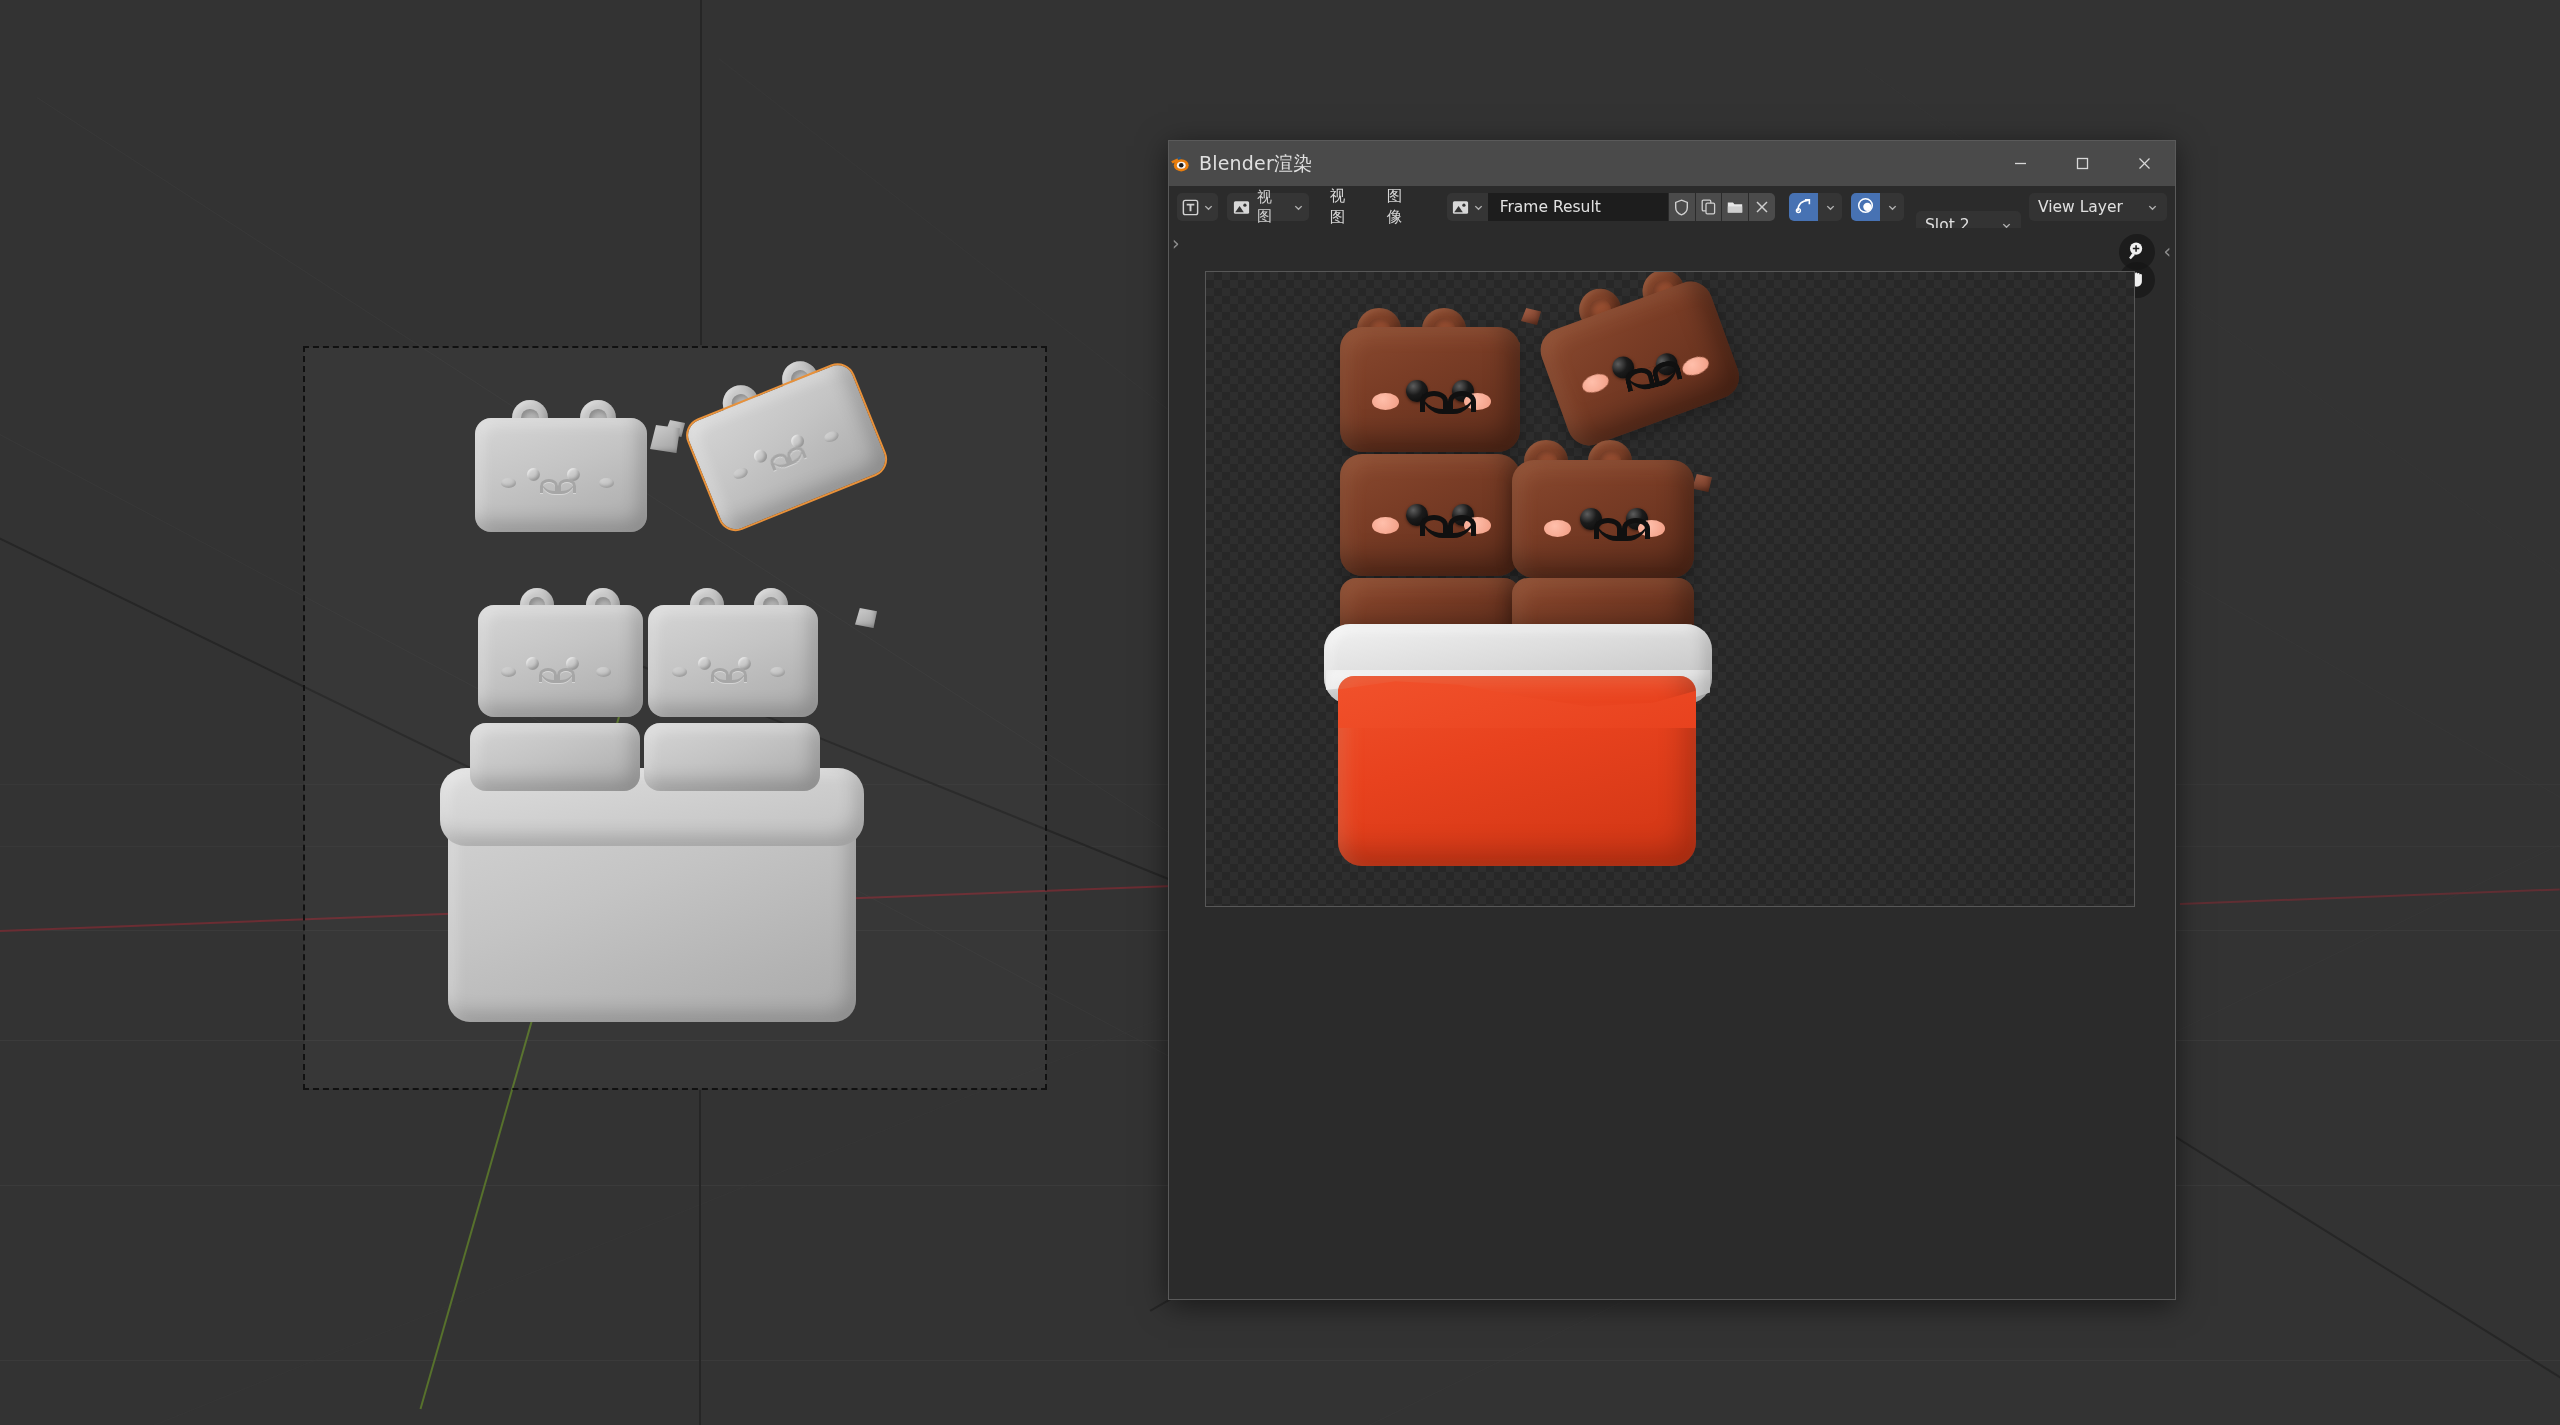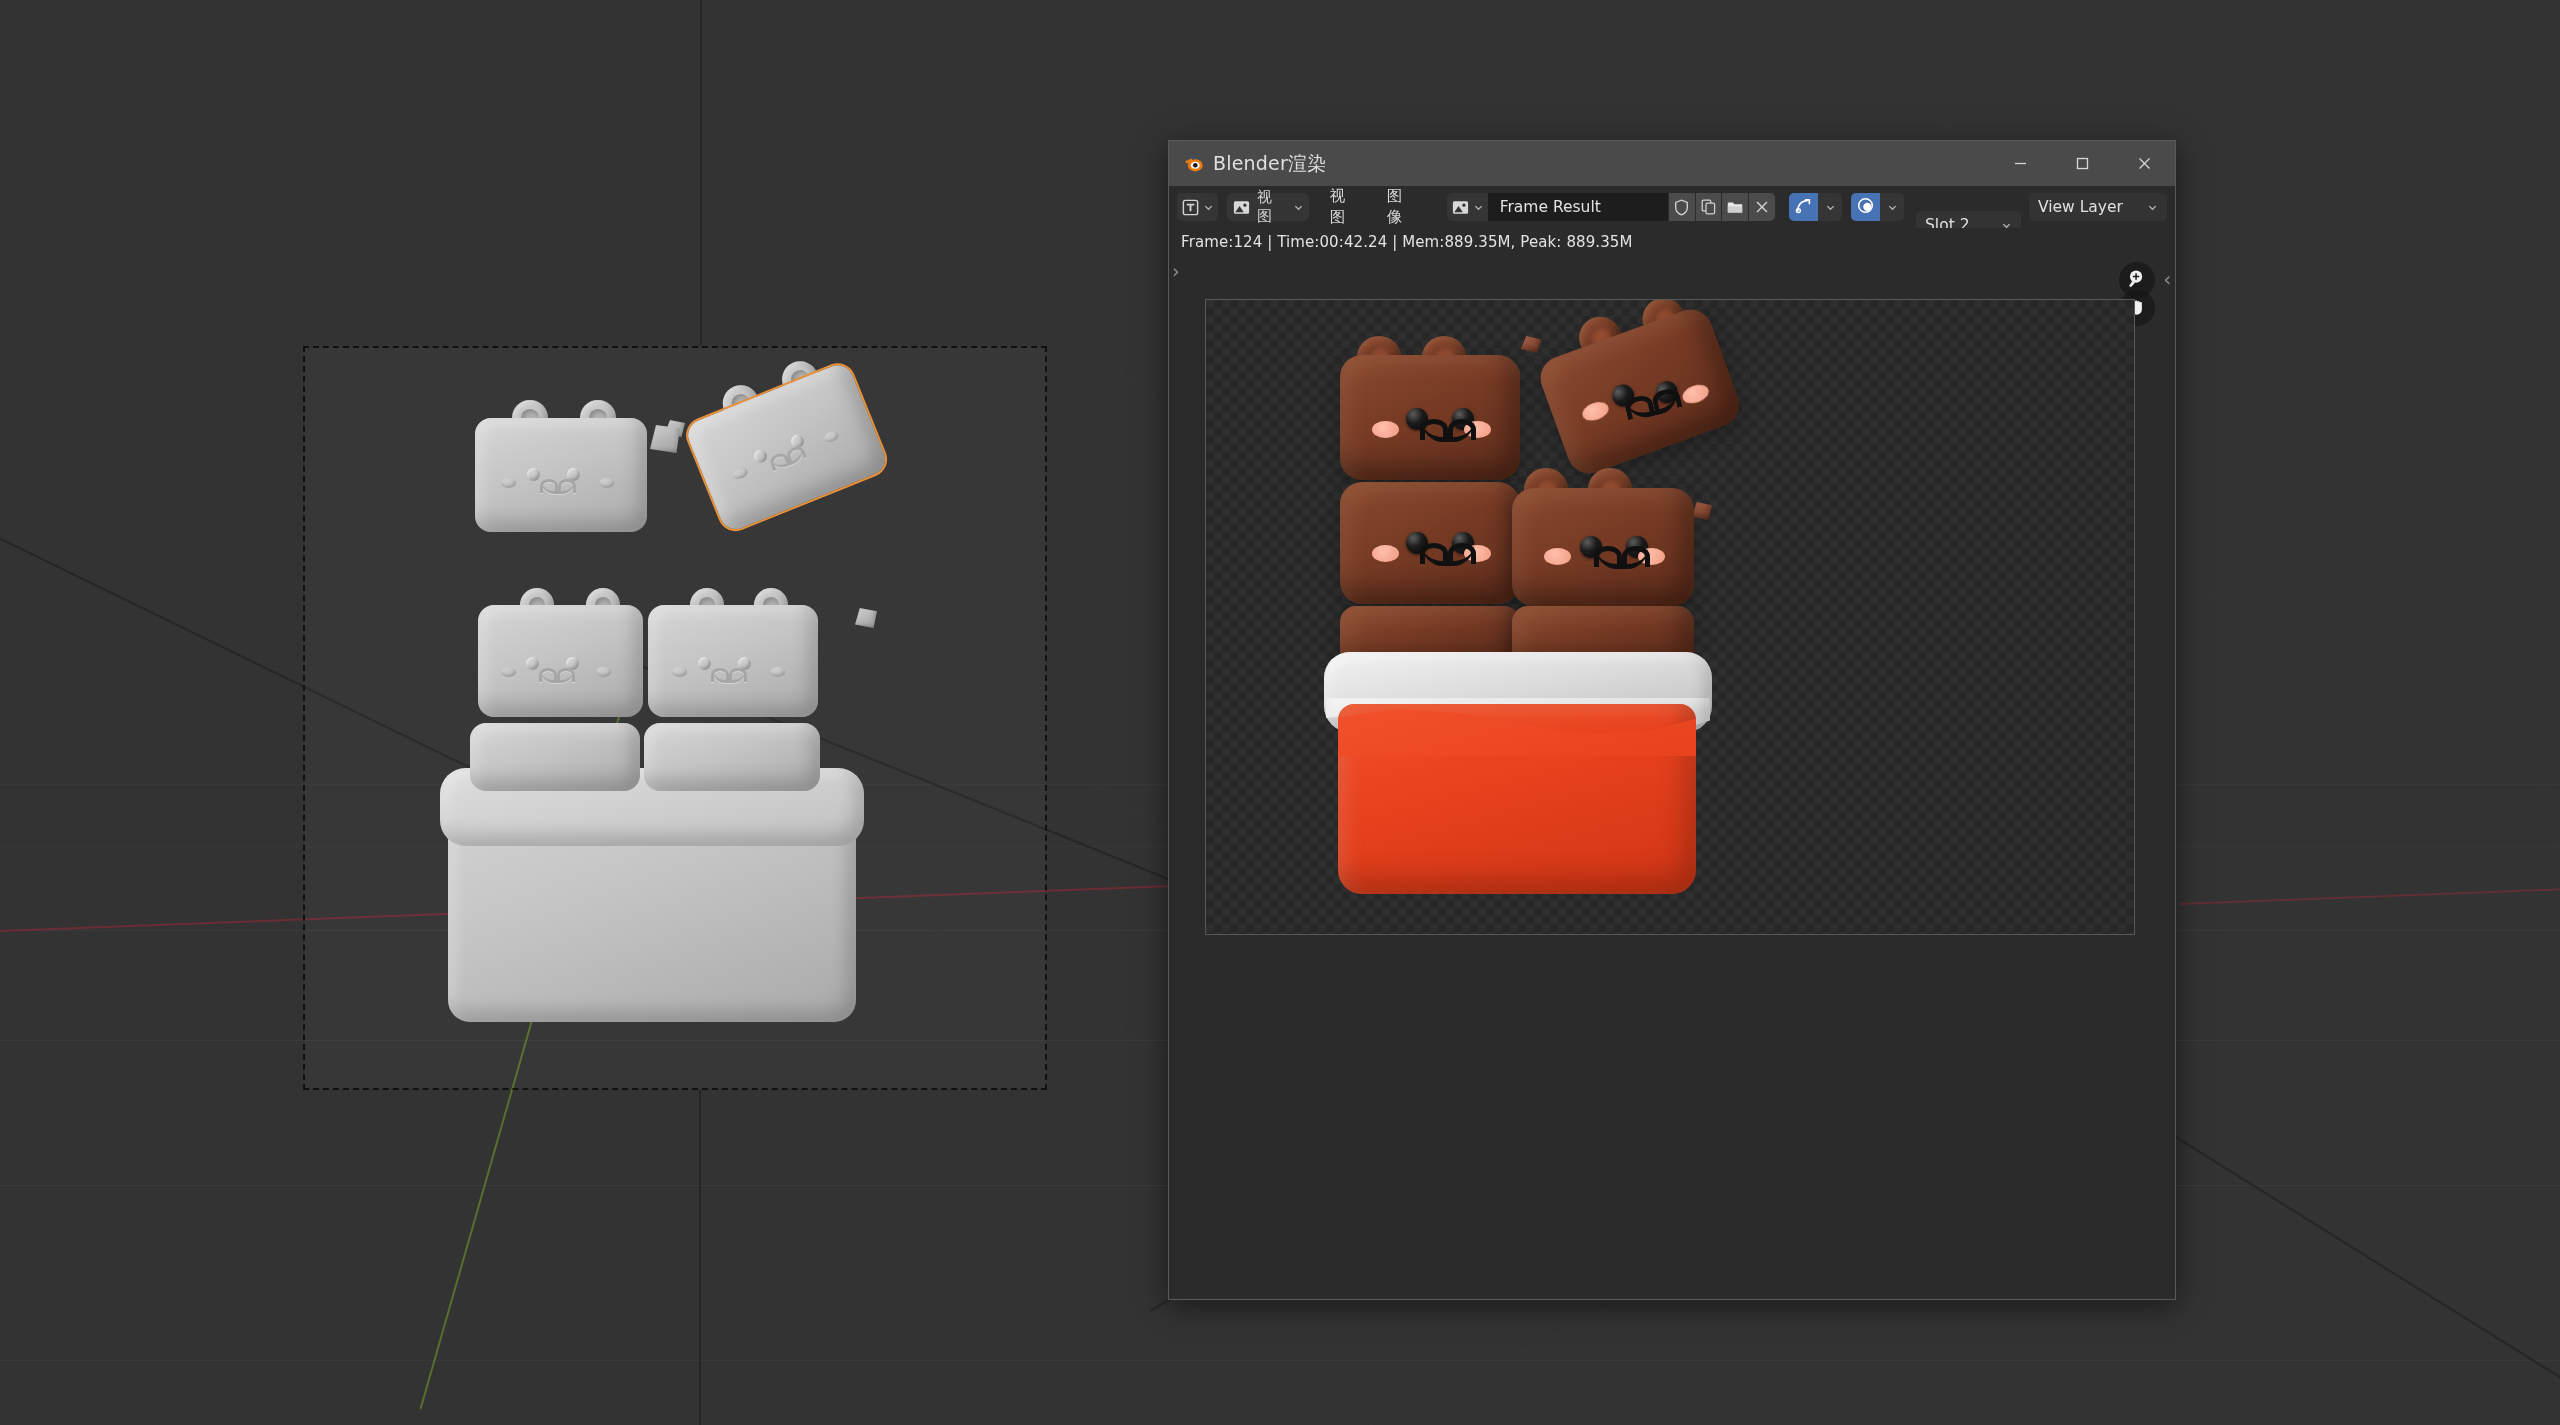--- a/index.html
+++ b/index.html
@@ -108,21 +108,21 @@
     background:#2b2b2b;
     border:1px solid #5a5a5a;
     box-shadow:0 6px 28px rgba(0,0,0,0.5);
     display:flex; flex-direction:column;
   }
   .titlebar {
     height:45px; background:#4a4a4a;
     display:flex; align-items:center;
     flex:0 0 45px;
   }
-  .title-left { display:flex; align-items:center; gap:9px; padding-left:14px; }
+  .title-left { display:flex; align-items:center; gap:9px; }
   .blender-logo { width:21px; height:21px; position:relative; }
   .title-text { color:#e0e0e0; font-size:19px; letter-spacing:.2px; }
   .title-spacer { flex:1; }
   .winbtns { display:flex; height:45px; }
   .winbtn {
     width:62px; height:45px;
     display:flex; align-items:center; justify-content:center;
     color:#d8d8d8;
   }
   .winbtn svg { display:block; }
@@ -549,21 +549,20 @@
       <div style="width:8px;"></div>
 
       <div class="dropdown" style="min-width:138px;">
         <span>View Layer</span>
         <svg class="chev" viewBox="0 0 12 12">
             <path d="M2.5 4.5L6 8L9.5 4.5" fill="none" stroke="#c8c8c8" stroke-width="1.5"></path>
           </svg>
       </div>
     </div>
 
-    <div class="bstatus">Frame:124 | Time:00:42.24 | Mem:889.35M, Peak: 889.35M</div>
 
     <div class="bcanvas">
 
       <span class="edge-arrow" style="left:3px;top:6px;">›</span>
       <span class="edge-arrow" style="right:4px;top:14px;">‹</span>
 
       <div class="gizmo" style="right:20px;top:6px;">
         <span>
           <svg width="21" height="21" viewBox="0 0 22 22">
             <circle cx="9.5" cy="9" r="6.4" fill="#f0f0f0"></circle>

